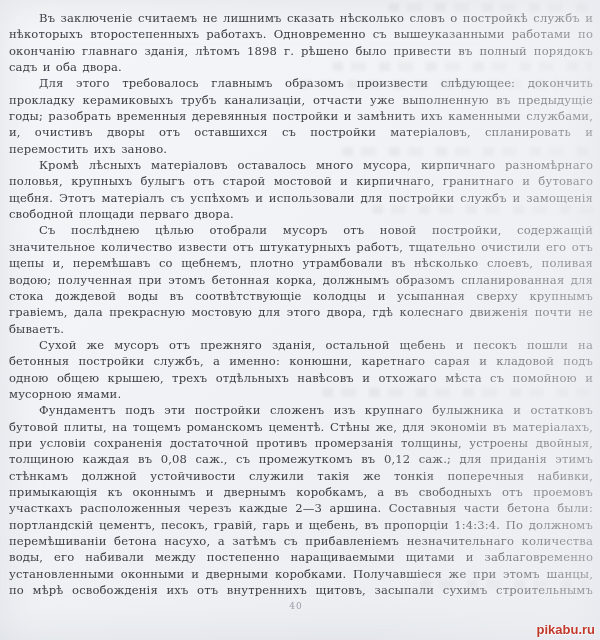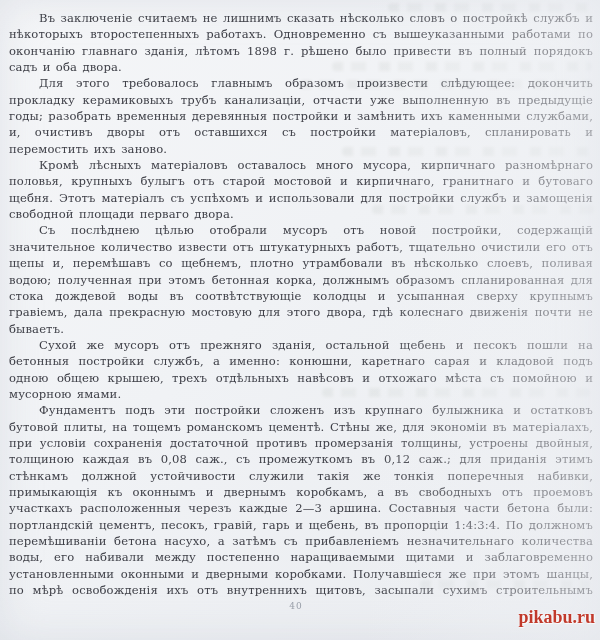--- a/index.html
+++ b/index.html
@@ -72,24 +72,24 @@
     width: 592px;
     text-align: center;
     font-size: 9px;
     color: #989ea8;
     letter-spacing: 1px;
   }
 
   .watermark {
     position: absolute;
     right: 5px;
-    bottom: 12px;
-    font-family: Liberation Serif, serif;
+    bottom: 3px;
+    font-family: Liberation Sans, sans-serif;
     font-weight: bold;
-    font-size: 18px;
+    font-size: 13px;
     color: #c0392b;
     text-shadow: 0 0 2px rgba(255,255,255,0.95), 0 0 1px #ffffff, 1px 1px 1px rgba(255,255,255,0.8);
   }
 </style>
 </head>
 <body>
 
 <div class="scan">
 
   <div class="text-block">

